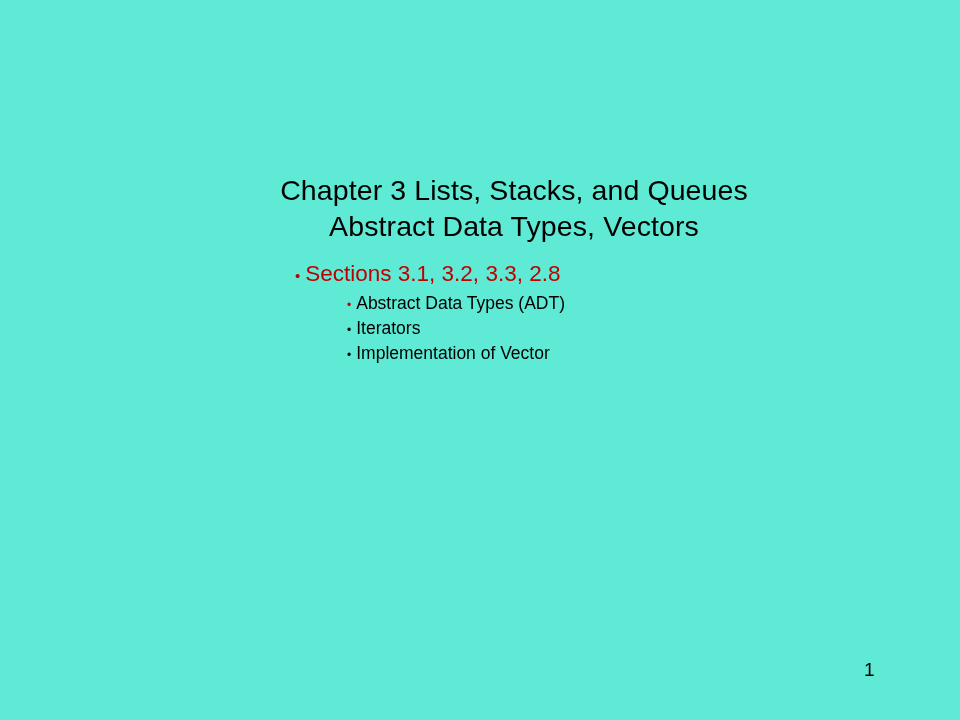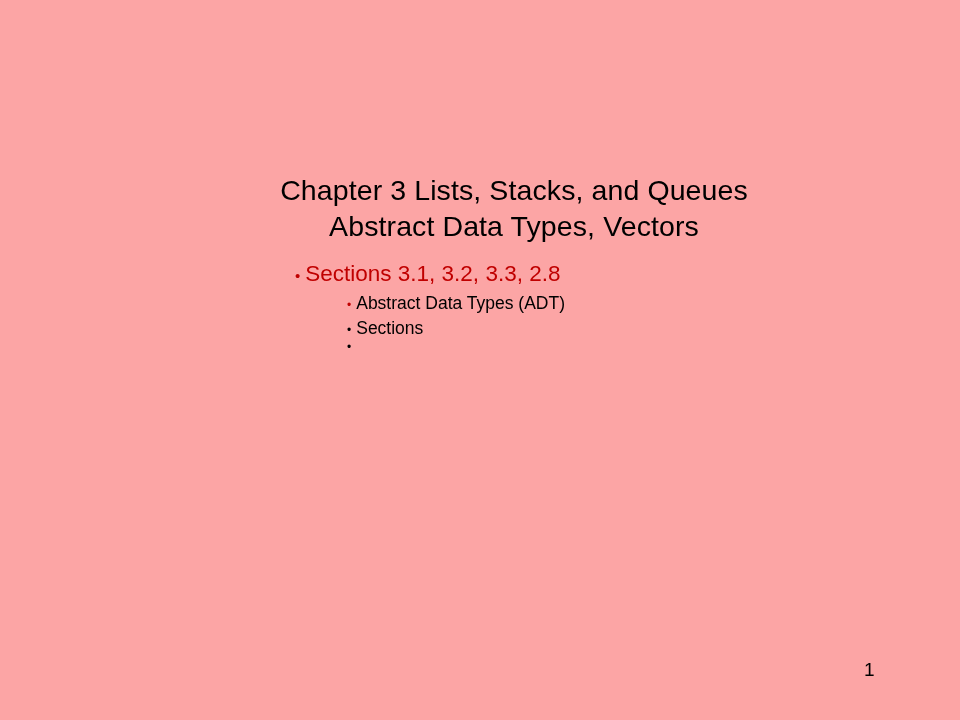--- a/index.html
+++ b/index.html
@@ -12,21 +12,21 @@
     background: #ffffff;
     font-family: "Liberation Sans", sans-serif;
     overflow: hidden;
     position: relative;
     -webkit-font-smoothing: antialiased;
   }
 
   .slide {
     position: absolute;
     inset: 0;
-    background: #fca5a5;
+    background: #5eead4;
   }
 
   
   .title-block {
     position: absolute;
     left: 0;
     top: 172px;
     width: 1028px;
     text-align: center;
   }
@@ -112,25 +112,26 @@
 
     <div class="sub-list">
 
       <div class="bullet-l2">
         <span class="dot red">•</span>
         <span>Abstract Data Types (ADT)</span>
       </div>
 
       <div class="bullet-l2">
         <span class="dot">•</span>
-        <span>Sections</span>
+        <span>Iterators</span>
       </div>
 
       <div class="bullet-l2">
         <span class="dot">•</span>
+        <span>Implementation of Vector</span>
       </div>
 
     </div>
   </div>
 
   <div class="page-number">1</div>
 
 </div>
 
 </body></html>

